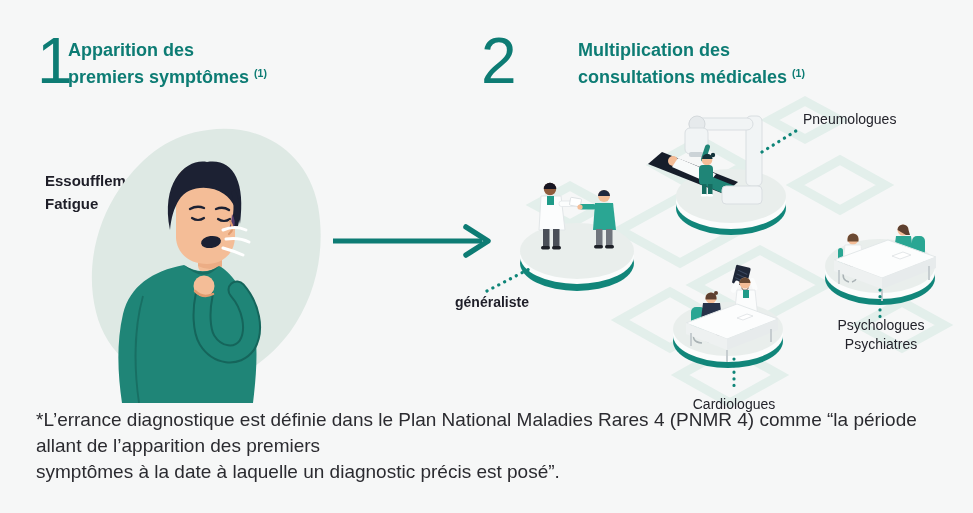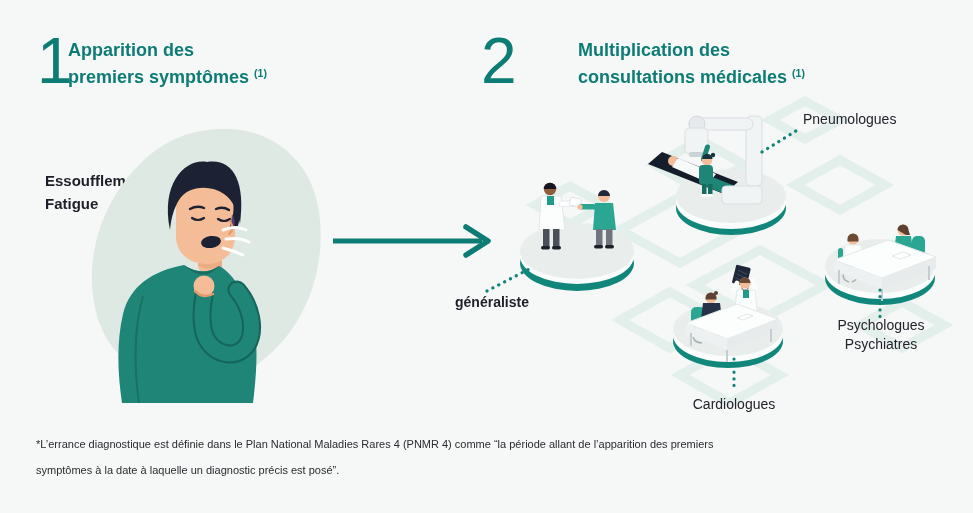--- a/index.html
+++ b/index.html
@@ -27,21 +27,21 @@
   }
   .lbl { position:absolute; font-size:14px; color:#23232b; }
   .pneumo { left:803px; top:111px; white-space:nowrap; }
   .psych  { left:822px; top:316px; width:118px; text-align:center; line-height:19px; }
   .cardio { left:675px; top:396px; width:118px; text-align:center; }
   .first-visit {
     position:absolute; left:430px; top:292px; width:124px; text-align:center;
     font-weight:700; font-size:14px; line-height:20px; color:#1e1e28;
   }
   .footnote {
-    position:absolute; left:36px; top:431px; font-size:11px;
+    position:absolute; left:36px; top:407px; font-size:19px;
     line-height:26px; color:#2b2b30; width:920px;
   }
   svg { position:absolute; display:block; }
   .scene-left  { left:80px;  top:118px; }
   .arrow-svg   { left:330px; top:224px; }
   .scene-right { left:440px; top:90px; }
 </style>
 </head>
 <body>
 

